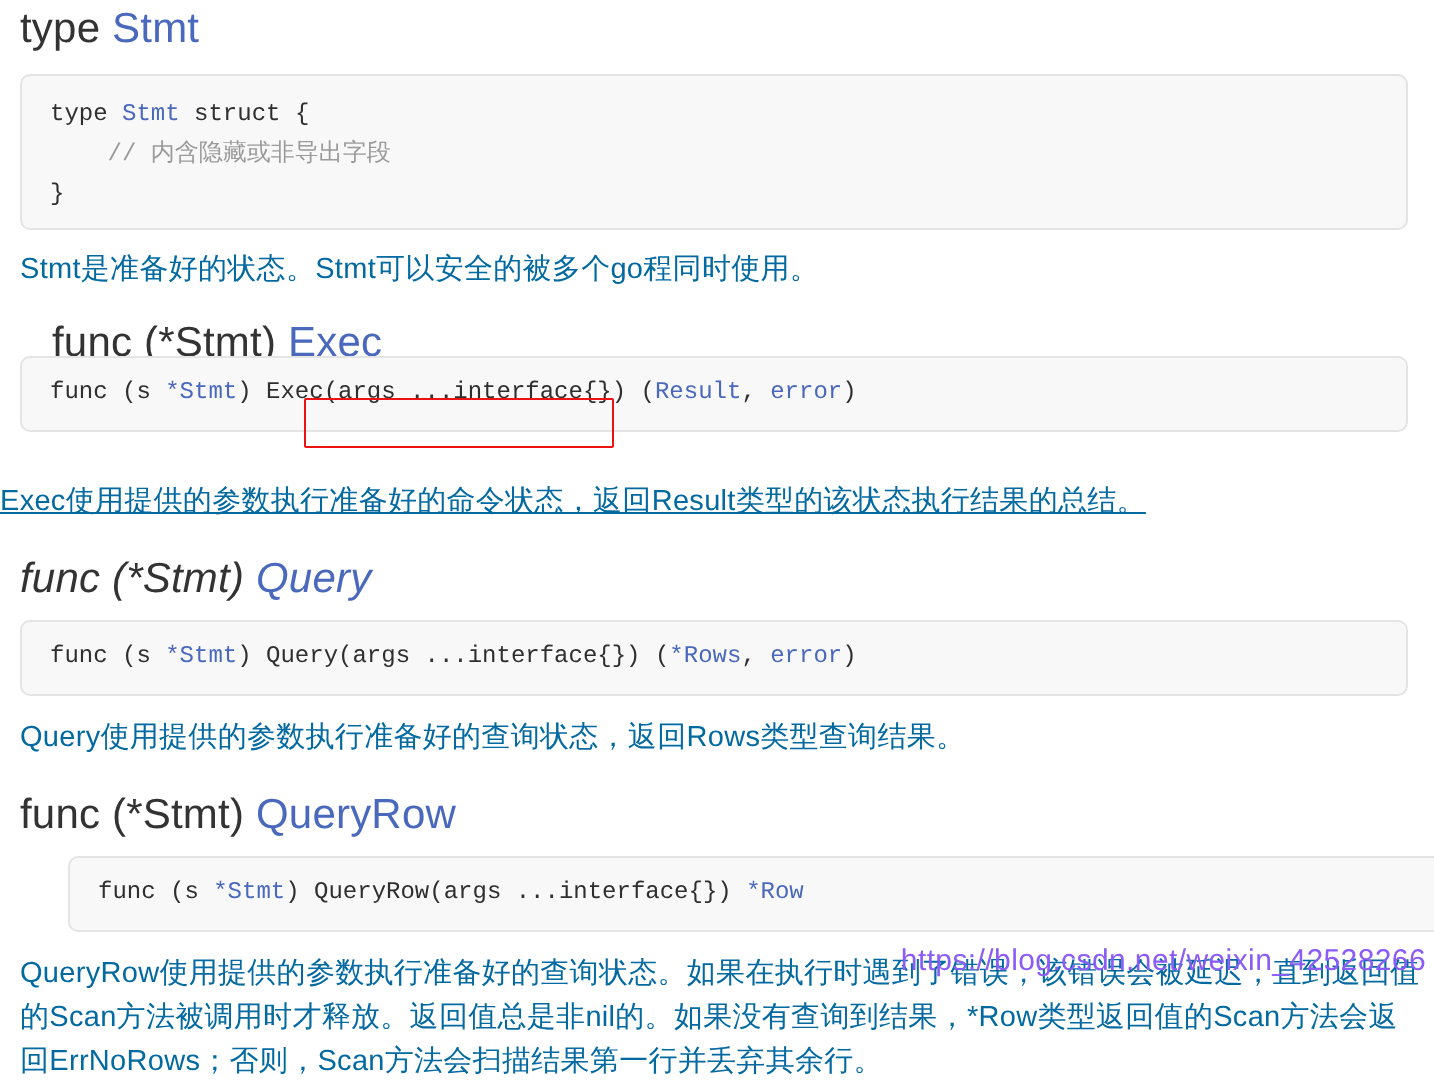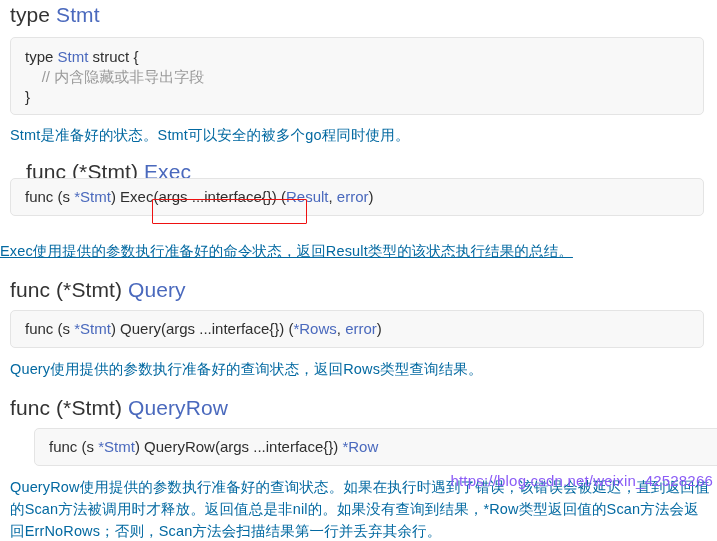--- a/index.html
+++ b/index.html
@@ -30,38 +30,38 @@
     line-height: 24px;
     color: #333333;
     margin: 0;
     padding: 0;
     letter-spacing: 0.1px;
   }
   h2.sect .lnk { color: #4a69bd; }
 
   .h-type   { position: absolute; left: 10px; top: 3px; }
   .h-exec   { position: absolute; left: 26px; top: 160px; }
-  .h-query  { position: absolute; left: 10px; top: 278px; }
+  .h-query  { position: absolute; left: 10px; top: 278px; font-style: italic; }
   .h-qrow   { position: absolute; left: 10px; top: 396px; }
 
   
   .codebox {
     position: absolute;
     left: 10px;
     width: 694px;
     box-sizing: border-box;
     background: #f8f8f8;
     border: 1px solid #e4e4e4;
     border-radius: 5px;
     padding: 9px 14px;
   }
   pre.code {
     margin: 0;
-    font-family: Liberation Sans, sans-serif;
-    font-size: 15px;
+    font-family: Liberation Mono, monospace;
+    font-size: 12px;
     line-height: 17px;
     color: #2f2f2f;
     white-space: pre;
   }
   pre.code .ident { color: #4a69bd; }
   pre.code .cmt   { color: #9a9a9a; }
 
   .cb-type  { top: 37px; height: 78px; }
   .cb-exec  { top: 178px; height: 38px; }
   .cb-query { top: 310px; height: 38px; }

